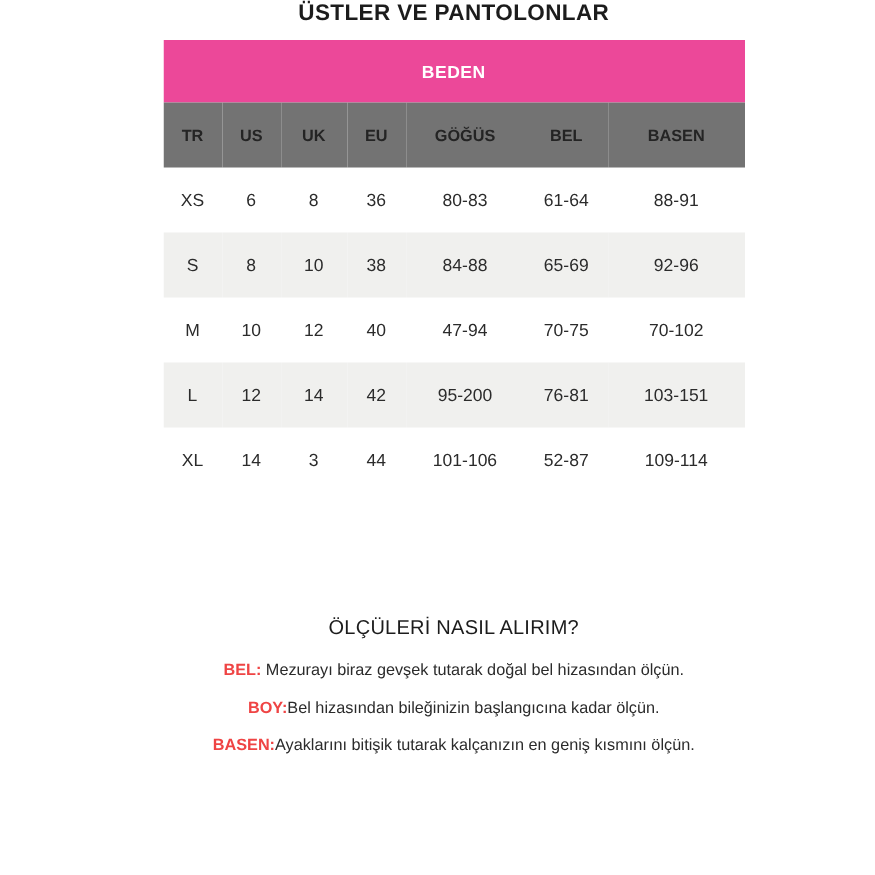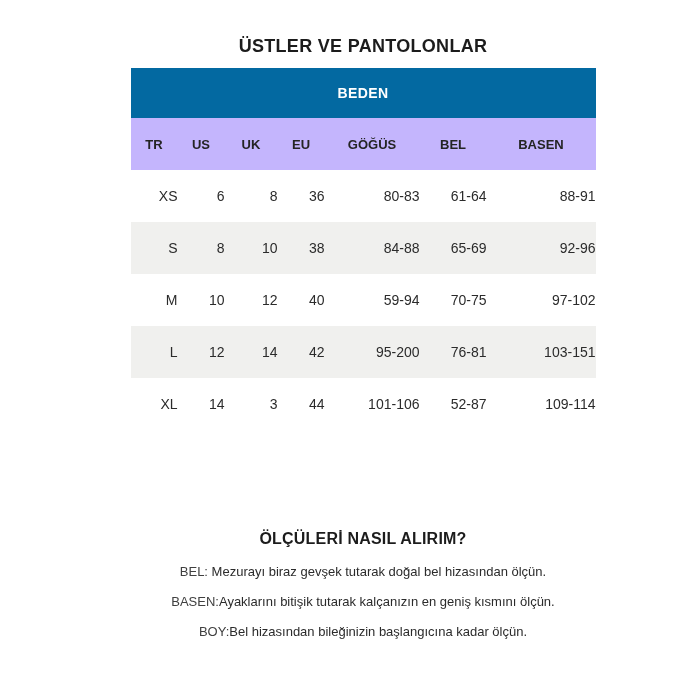--- a/index.html
+++ b/index.html
@@ -11,21 +11,20 @@
     width: 700px;
     height: 700px;
     overflow: hidden;
     font-family: "Liberation Sans", sans-serif;
     color: #262626;
     -webkit-font-smoothing: antialiased;
   }
   .wrap {
     width: 674px;
     margin-left: 26px;
-    padding-top: 36px;
     box-sizing: border-box;
   }
   .page-title {
     font-size: 18px;
     font-weight: bold;
     text-align: center;
     letter-spacing: 0.3px;
     color: #1c1c1c;
     margin: 0 0 11px 0;
   }
@@ -34,21 +33,21 @@
     margin: 0 auto;
   }
   .banner {
     height: 50px;
     line-height: 50px;
     text-align: center;
     font-size: 14px;
     font-weight: bold;
     letter-spacing: 0.4px;
     color: #ffffff;
-    background: #0369a1;
+    background: #ec4899;
   }
   table.size-table {
     width: 465px;
     border-collapse: collapse;
     table-layout: fixed;
   }
   .size-table th,
   .size-table td {
     padding: 0;
     height: 52px;
@@ -57,54 +56,53 @@
   }
   .size-table th {
     font-size: 13px;
     font-weight: bold;
     color: #242424;
   }
   .size-table td {
     font-size: 14px;
     font-weight: normal;
     color: #2b2b2b;
-    text-align: right;
   }
   .size-table thead tr {
-    background: #c4b5fd;
+    background: #737373;
   }
   .size-table tbody tr:nth-child(even) {
     background: #f0f0ee;
   }
   .col-tr    { width: 47px; }
   .col-us    { width: 47px; }
   .col-uk    { width: 53px; }
   .col-eu    { width: 47px; }
   .col-gogus { width: 95px; }
   .col-bel   { width: 67px; }
   .col-basen { width: 109px; }
   .guide-heading {
     font-size: 16px;
-    font-weight: bold;
+    font-weight: normal;
     text-align: center;
     letter-spacing: 0.2px;
     color: #1c1c1c;
     margin: 100px 0 9px 0;
   }
   .guide p {
     margin: 0;
     text-align: center;
     font-size: 13px;
     line-height: 30px;
     color: #2b2b2b;
     white-space: nowrap;
   }
   .guide b {
-    font-weight: normal;
-    color: #404040;
+    font-weight: bold;
+    color: #ef4444;
   }
 </style>
 </head>
 <body>
 
 <div class="wrap">
 
   <h1 class="page-title">ÜSTLER VE PANTOLONLAR</h1>
 
   <div class="table-box">
@@ -148,23 +146,23 @@
             <td>38</td>
             <td>84-88</td>
             <td>65-69</td>
             <td>92-96</td>
           </tr>
           <tr>
             <td>M</td>
             <td>10</td>
             <td>12</td>
             <td>40</td>
-            <td>59-94</td>
+            <td>47-94</td>
             <td>70-75</td>
-            <td>97-102</td>
+            <td>70-102</td>
           </tr>
           <tr>
             <td>L</td>
             <td>12</td>
             <td>14</td>
             <td>42</td>
             <td>95-200</td>
             <td>76-81</td>
             <td>103-151</td>
           </tr>
@@ -178,17 +176,17 @@
             <td>109-114</td>
           </tr>
         </tbody>
     </table>
   </div>
 
   <h2 class="guide-heading">ÖLÇÜLERİ NASIL ALIRIM?</h2>
 
   <div class="guide">
     <p><b>BEL:</b><span> Mezurayı biraz gevşek tutarak doğal bel hizasından ölçün.</span></p>
+    <p><b>BOY:</b><span>Bel hizasından bileğinizin başlangıcına kadar ölçün.</span></p>
     <p><b>BASEN:</b><span>Ayaklarını bitişik tutarak kalçanızın en geniş kısmını ölçün.</span></p>
-    <p><b>BOY:</b><span>Bel hizasından bileğinizin başlangıcına kadar ölçün.</span></p>
   </div>
 
 </div>
 
 </body></html>

